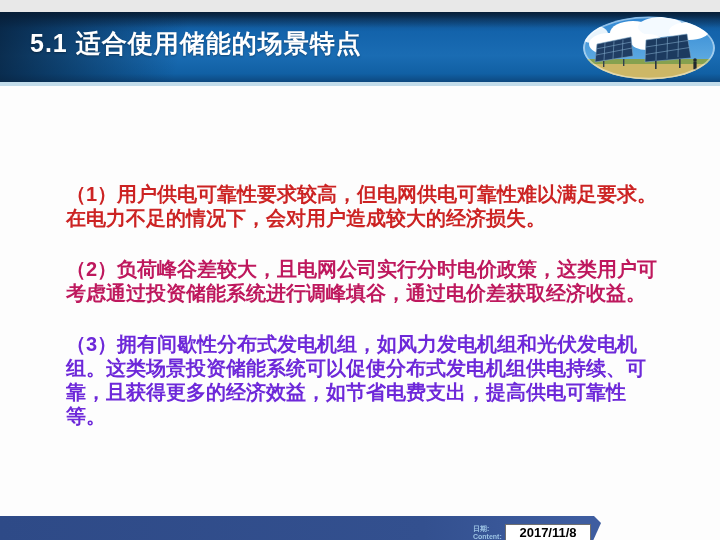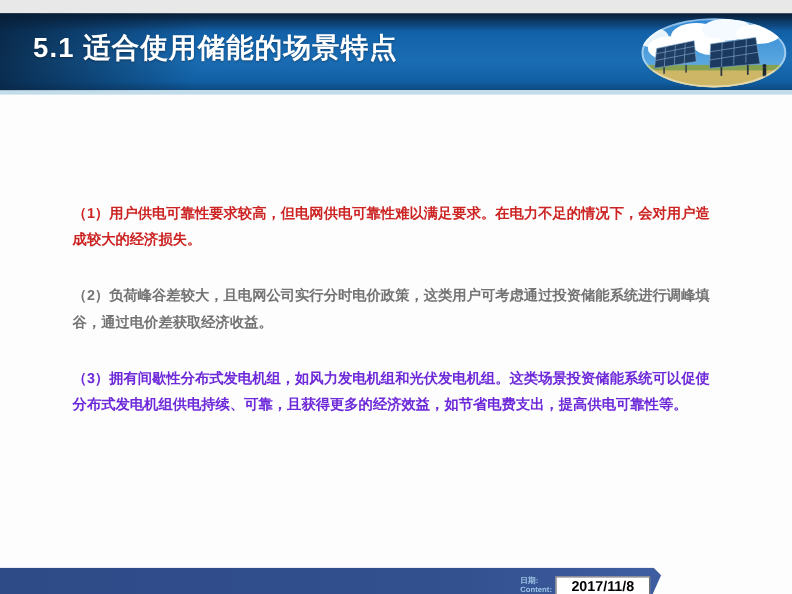--- a/index.html
+++ b/index.html
@@ -25,21 +25,21 @@
   .hdr-title{
     position:absolute; left:30px; top:15px; margin:0;
     font-size:25px; font-weight:bold; color:#ffffff; letter-spacing:1px;
     text-shadow:0 1px 2px rgba(0,0,0,.35); z-index:2;
   }
   .oval{ position:absolute; left:583px; top:4px; width:132px; height:64px; z-index:2; }
 
   
   .paras{ position:absolute; left:66px; top:170px; width:592px; }
   .para{
-    margin:0 0 27px 0; font-size:13px; font-weight:bold; line-height:24px;
+    margin:0 0 27px 0; font-size:20px; font-weight:bold; line-height:24px;
     letter-spacing:0; word-break:break-all;
   }
 
   
   .ftr{ position:absolute; left:0; top:504px; width:720px; height:36px; }
   .f-blue{
     position:absolute; left:0; top:0; width:604px; height:36px;
     background:linear-gradient(90deg,#2e4a87 0%,#33508f 70%,#3e5da0 96%);
     clip-path:polygon(0 0,594px 0,601px 7px,588px 36px,0 36px);
   }
@@ -113,21 +113,21 @@
           <rect x="110.4" y="45.5" width="3.2" height="8" fill="#20282f"></rect>
 
           <ellipse cx="66" cy="32" rx="65" ry="30.8" fill="none" stroke="rgba(255,255,255,0.45)" stroke-width="2"></ellipse>
         </g>
       </svg>
     </div>
   </div>
 
   <div class="paras">
       <p class="para" style="color: rgb(204, 35, 35);">（1）用户供电可靠性要求较高，但电网供电可靠性难以满足要求。在电力不足的情况下，会对用户造成较大的经济损失。</p>
-      <p class="para" style="color: #737373;">（2）负荷峰谷差较大，且电网公司实行分时电价政策，这类用户可考虑通过投资储能系统进行调峰填谷，通过电价差获取经济收益。</p>
+      <p class="para" style="color: #be185d;">（2）负荷峰谷差较大，且电网公司实行分时电价政策，这类用户可考虑通过投资储能系统进行调峰填谷，通过电价差获取经济收益。</p>
       <p class="para" style="color: #6d28d9;">（3）拥有间歇性分布式发电机组，如风力发电机组和光伏发电机组。这类场景投资储能系统可以促使分布式发电机组供电持续、可靠，且获得更多的经济效益，如节省电费支出，提高供电可靠性等。</p>
     </div>
 
   <div class="ftr">
     <div class="f-blue">
       <div class="f-label date">
         <span>日期:</span>
         <span>Content:</span>
       </div>
       <div class="f-box date">2017/11/8</div>

